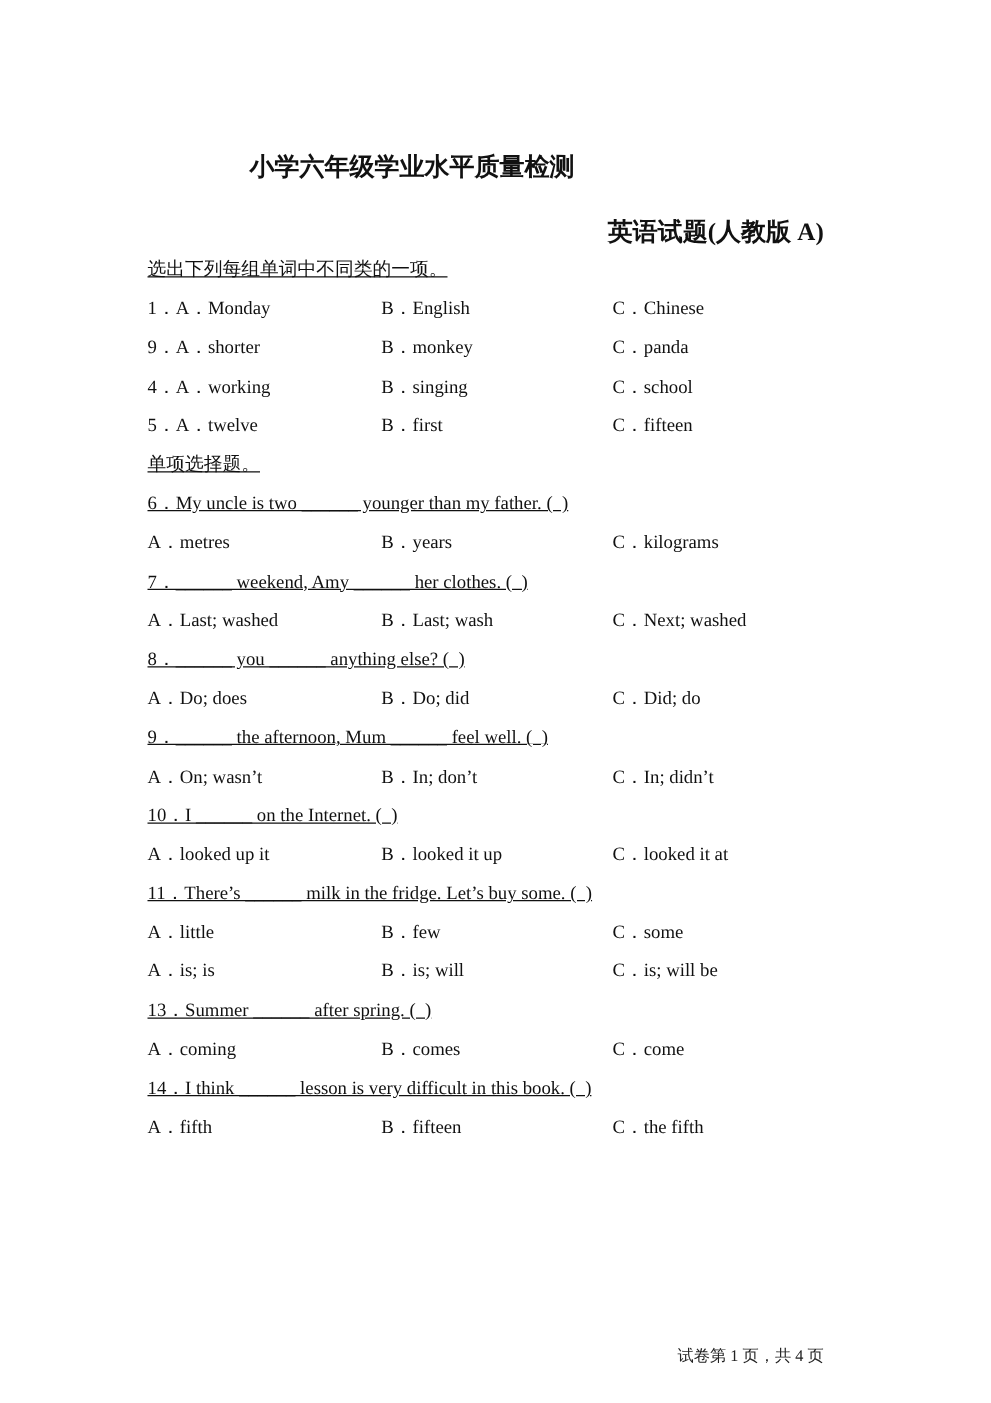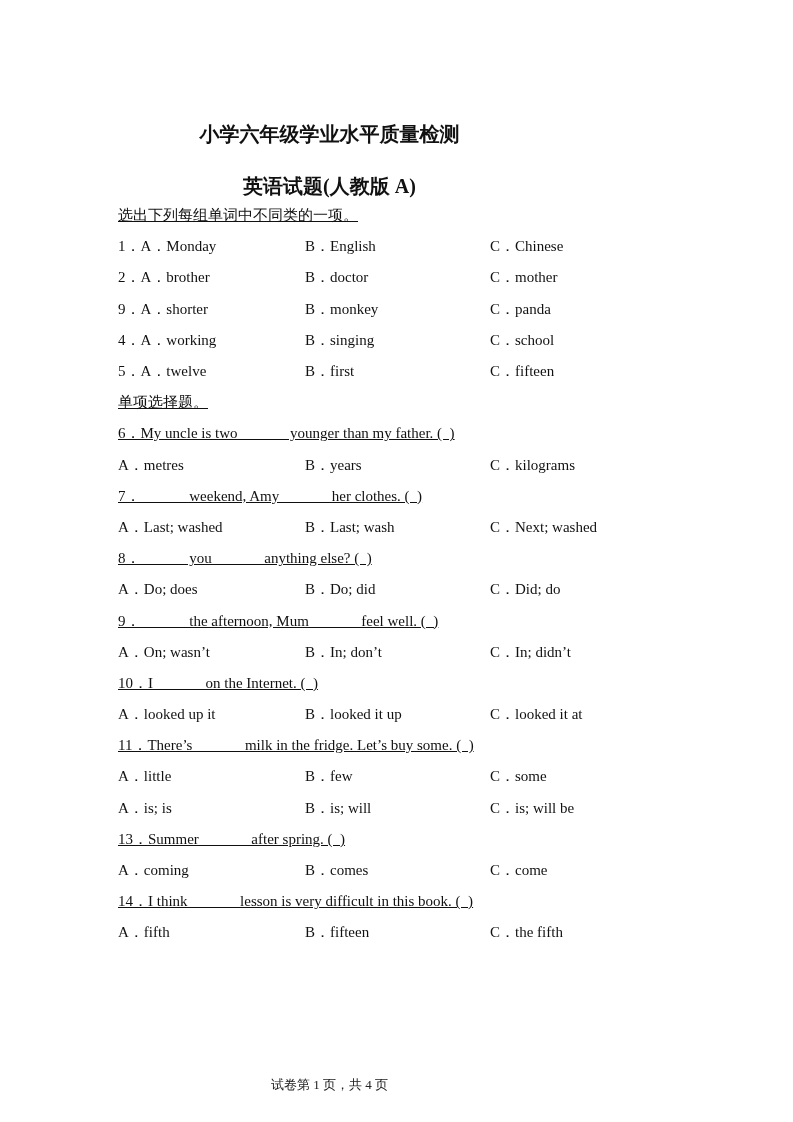--- a/index.html
+++ b/index.html
@@ -16,21 +16,21 @@
   .title1 {
     padding-top: 120px;
     text-align: center;
     font-size: 20px;
     font-weight: bold;
     line-height: 28px;
     white-space: pre;
   }
   .title2 {
     margin-top: 24px;
-    text-align: center;
+    text-align: right;
     font-size: 20px;
     font-weight: bold;
     line-height: 28px;
     white-space: pre;
   }
   .content {
     margin: 0 100px 0 118px;
   }
   .line {
     height: 31.2px;
@@ -45,21 +45,21 @@
     grid-template-columns: 187px 185px 1fr;
     align-items: center;
     white-space: pre;
   }
   .section2 { }
   .footer {
     position: absolute;
     left: 0;
     right: 0;
     bottom: 28px;
-    text-align: center;
+    text-align: right;
     font-size: 13px;
     color: #222;
     white-space: pre;
   }
 </style>
 </head>
 <body>
 
 <div class="page">
 
@@ -68,25 +68,20 @@
 
   <div class="content">
 
     <div class="section1">
       <div class="line">选出下列每组单词中不同类的一项。</div>
 
       <div class="opts">
         <span>1．A．Monday</span>
         <span>B．English</span>
         <span>C．Chinese</span>
-      </div>
-      <div class="opts">
-        <span>2．A．brother</span>
-        <span>B．doctor</span>
-        <span>C．mother</span>
       </div>
       <div class="opts">
         <span>9．A．shorter</span>
         <span>B．monkey</span>
         <span>C．panda</span>
       </div>
       <div class="opts">
         <span>4．A．working</span>
         <span>B．singing</span>
         <span>C．school</span>

